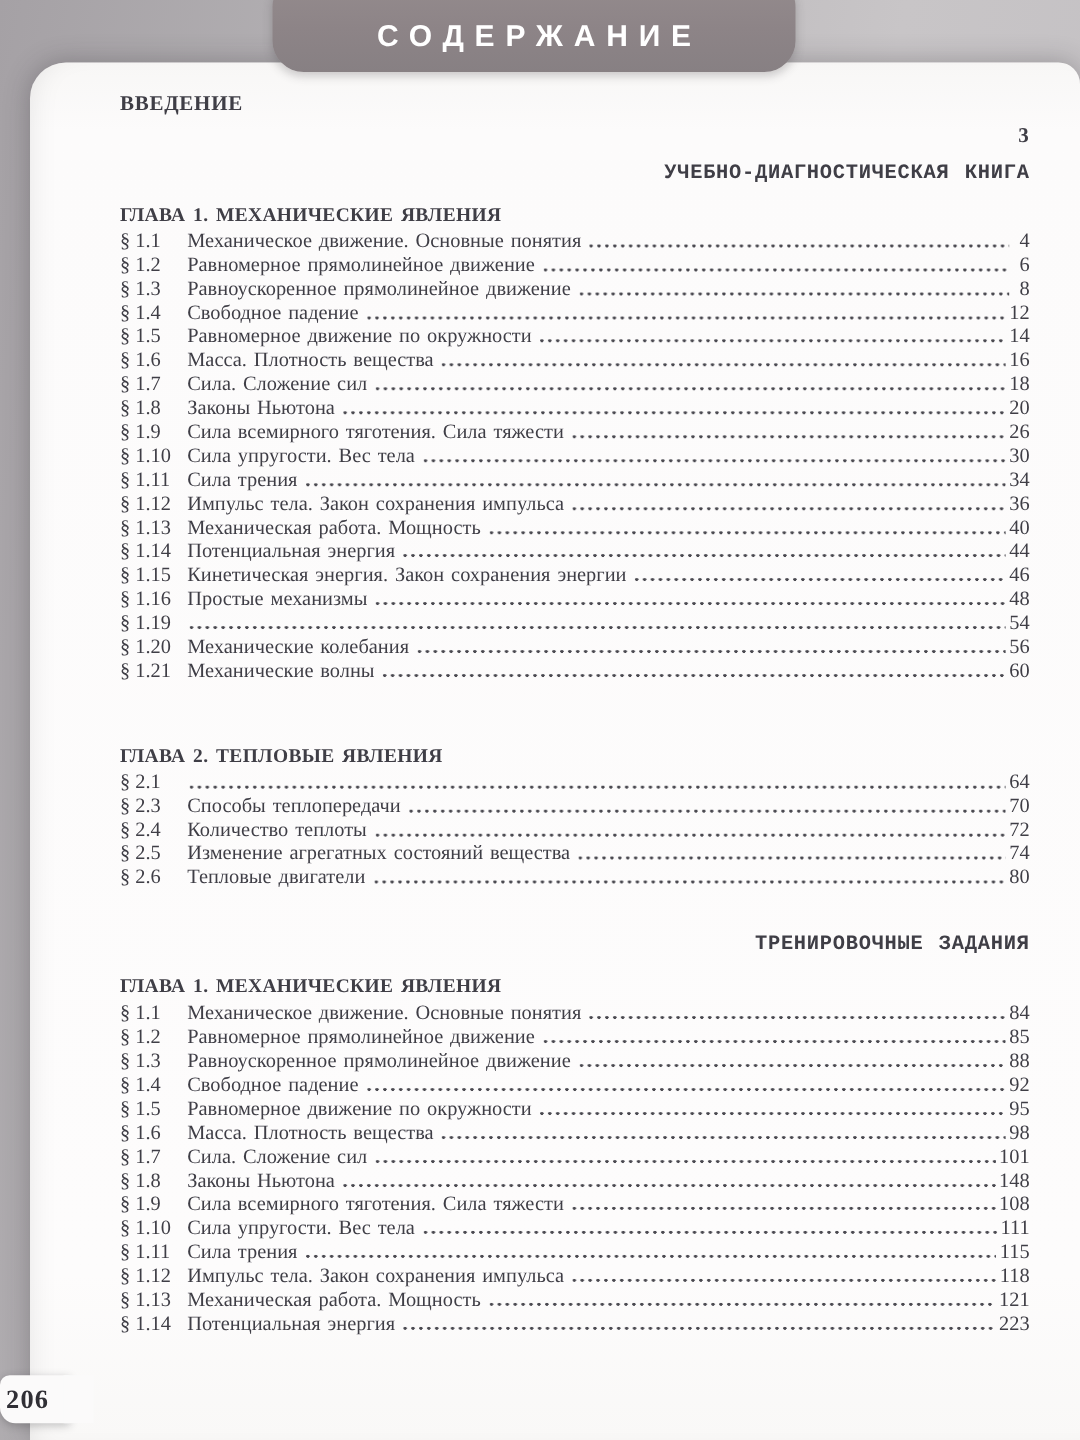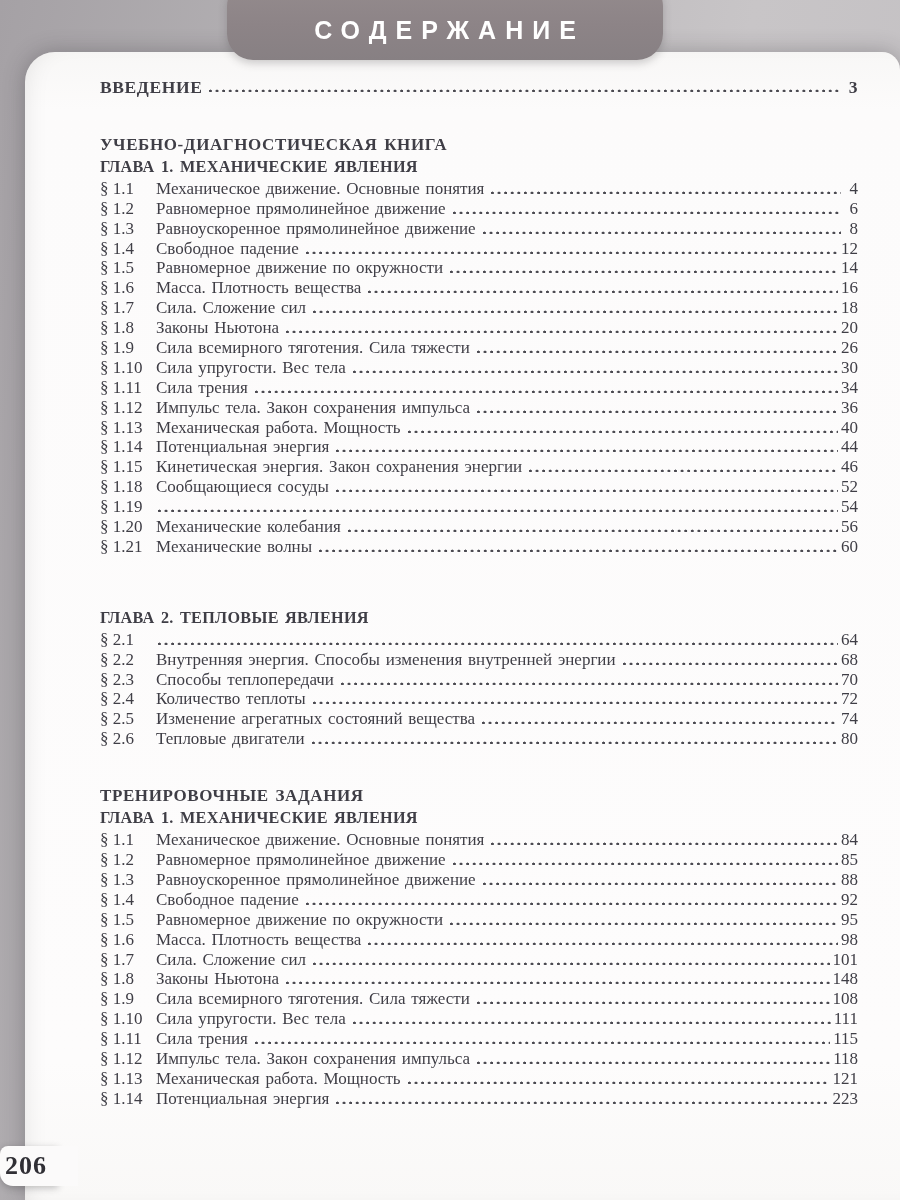--- a/index.html
+++ b/index.html
@@ -23,45 +23,45 @@
     display:flex;align-items:flex-end;justify-content:center;
     padding-bottom:15px;
     box-shadow:0 3px 8px rgba(60,55,60,.25);
     z-index:3;
   }
   .banner-title{
     font-family:"Liberation Sans","DejaVu Sans",sans-serif;
     font-weight:bold;font-size:25px;letter-spacing:9px;color:#ffffff;
     text-indent:9px;white-space:nowrap;
   }
-  .intro-row{display:flex;align-items:flex-end;height:22px;font-weight:bold;font-size:17.5px;letter-spacing:.6px;}
+  .intro-row{display:flex;height:22px;font-weight:bold;font-size:17.5px;letter-spacing:.6px;flex-direction:column;}
   .part-heading{
-    text-align:left;font-weight:bold;font-size:17px;letter-spacing:.6px;
-    margin:36px 0 0 0;line-height:22px;word-spacing:2px;
-  }
-  .chapter{}
+    text-align:right;font-weight:bold;font-size:17px;letter-spacing:.6px;
+    margin:36px 0 0 0;line-height:22px;word-spacing:2px;font-family:Liberation Mono, monospace;
+  }
+  .chapter{margin-top:12px;}
   .chapter + .chapter{margin-top:50px;}
   .chapter-title{font-weight:bold;font-size:16.2px;letter-spacing:.3px;line-height:22px;margin-bottom:1px;word-spacing:2px;}
   .toc-row{display:flex;align-items:flex-end;height:19.9px;font-size:17px;}
   .toc-num{flex:0 0 56px;white-space:nowrap;}
   .toc-title{white-space:nowrap;padding-right:5px;word-spacing:1.5px;}
   .leader{
     flex:1 1 auto;height:4px;margin:0 3px 4px 2px;min-width:8px;
     background-image:radial-gradient(circle at 1.6px 1.9px,#4a4950 1.25px,rgba(0,0,0,0) 1.55px);
     background-size:6.6px 4px;background-repeat:repeat-x;
   }
   .intro-row .leader{margin-bottom:5px;}
   .toc-page{flex:0 0 auto;min-width:14px;text-align:right;white-space:nowrap;}
   .page-tab{
     position:absolute;left:0;top:1146px;width:58px;height:40px;z-index:2;
     background:#fbfafa;border-radius:8px 0 0 13px;
     box-shadow:0 2px 7px rgba(40,38,42,.28);
     display:flex;align-items:center;
     padding-left:5px;box-sizing:border-box;
-    font-weight:bold;font-size:26px;color:#302f35;letter-spacing:1px;
+    font-weight:bold;font-size:22px;color:#302f35;letter-spacing:1px;
   }
   
   .page-tab::after{content:"";position:absolute;right:-20px;top:0;width:25px;height:40px;background:inherit;}
 </style>
 </head>
 <body>
 
 <div class="scene">
 
   <div class="banner">
@@ -167,24 +167,24 @@
     <span class="leader"></span>
     <span class="toc-page">44</span>
   </div>
                 <div class="toc-row">
     <span class="toc-num">§ 1.15</span>
     <span class="toc-title">Кинетическая энергия. Закон сохранения энергии</span>
     <span class="leader"></span>
     <span class="toc-page">46</span>
   </div>
                 <div class="toc-row">
-    <span class="toc-num">§ 1.18</span>
-    <span class="toc-title">Сообщающиеся сосуды</span>
-    <span class="leader"></span>
-    <span class="toc-page">52</span>
+    <span class="toc-num">§ 1.16</span>
+    <span class="toc-title">Простые механизмы</span>
+    <span class="leader"></span>
+    <span class="toc-page">48</span>
   </div>
                 <div class="toc-row">
     <span class="toc-num">§ 1.19</span>
     <span class="leader"></span>
     <span class="toc-page">54</span>
   </div>
                 <div class="toc-row">
     <span class="toc-num">§ 1.20</span>
     <span class="toc-title">Механические колебания</span>
     <span class="leader"></span>
@@ -200,26 +200,20 @@
   </div>
             <div class="chapter">
     <div class="chapter-title">ГЛАВА 2. ТЕПЛОВЫЕ ЯВЛЕНИЯ</div>
     <div>
                 <div class="toc-row">
     <span class="toc-num">§ 2.1</span>
     <span class="leader"></span>
     <span class="toc-page">64</span>
   </div>
                 <div class="toc-row">
-    <span class="toc-num">§ 2.2</span>
-    <span class="toc-title">Внутренняя энергия. Способы изменения внутренней энергии</span>
-    <span class="leader"></span>
-    <span class="toc-page">68</span>
-  </div>
-                <div class="toc-row">
     <span class="toc-num">§ 2.3</span>
     <span class="toc-title">Способы теплопередачи</span>
     <span class="leader"></span>
     <span class="toc-page">70</span>
   </div>
                 <div class="toc-row">
     <span class="toc-num">§ 2.4</span>
     <span class="toc-title">Количество теплоты</span>
     <span class="leader"></span>
     <span class="toc-page">72</span>

